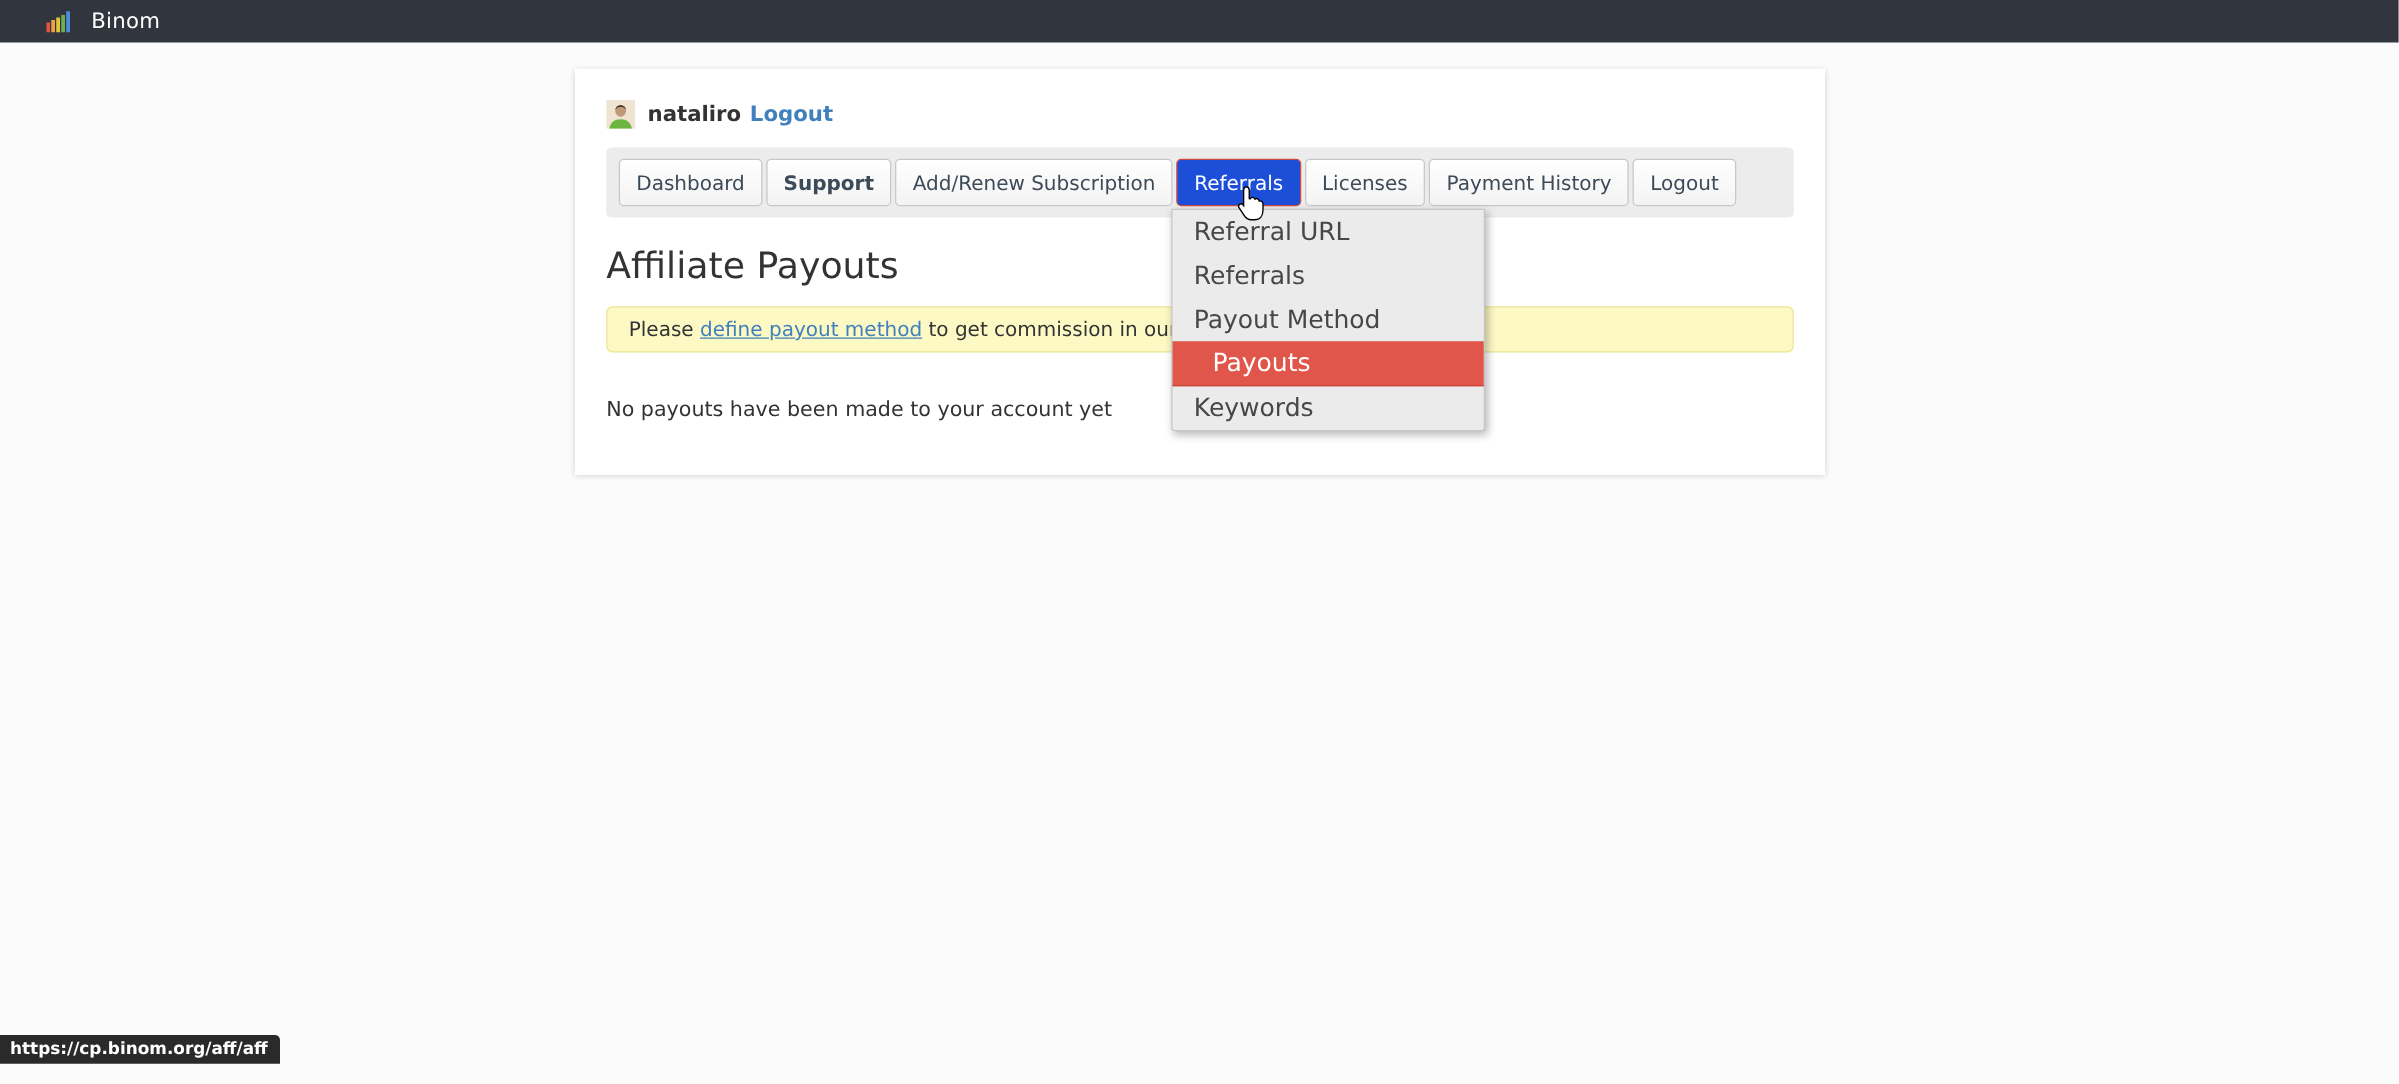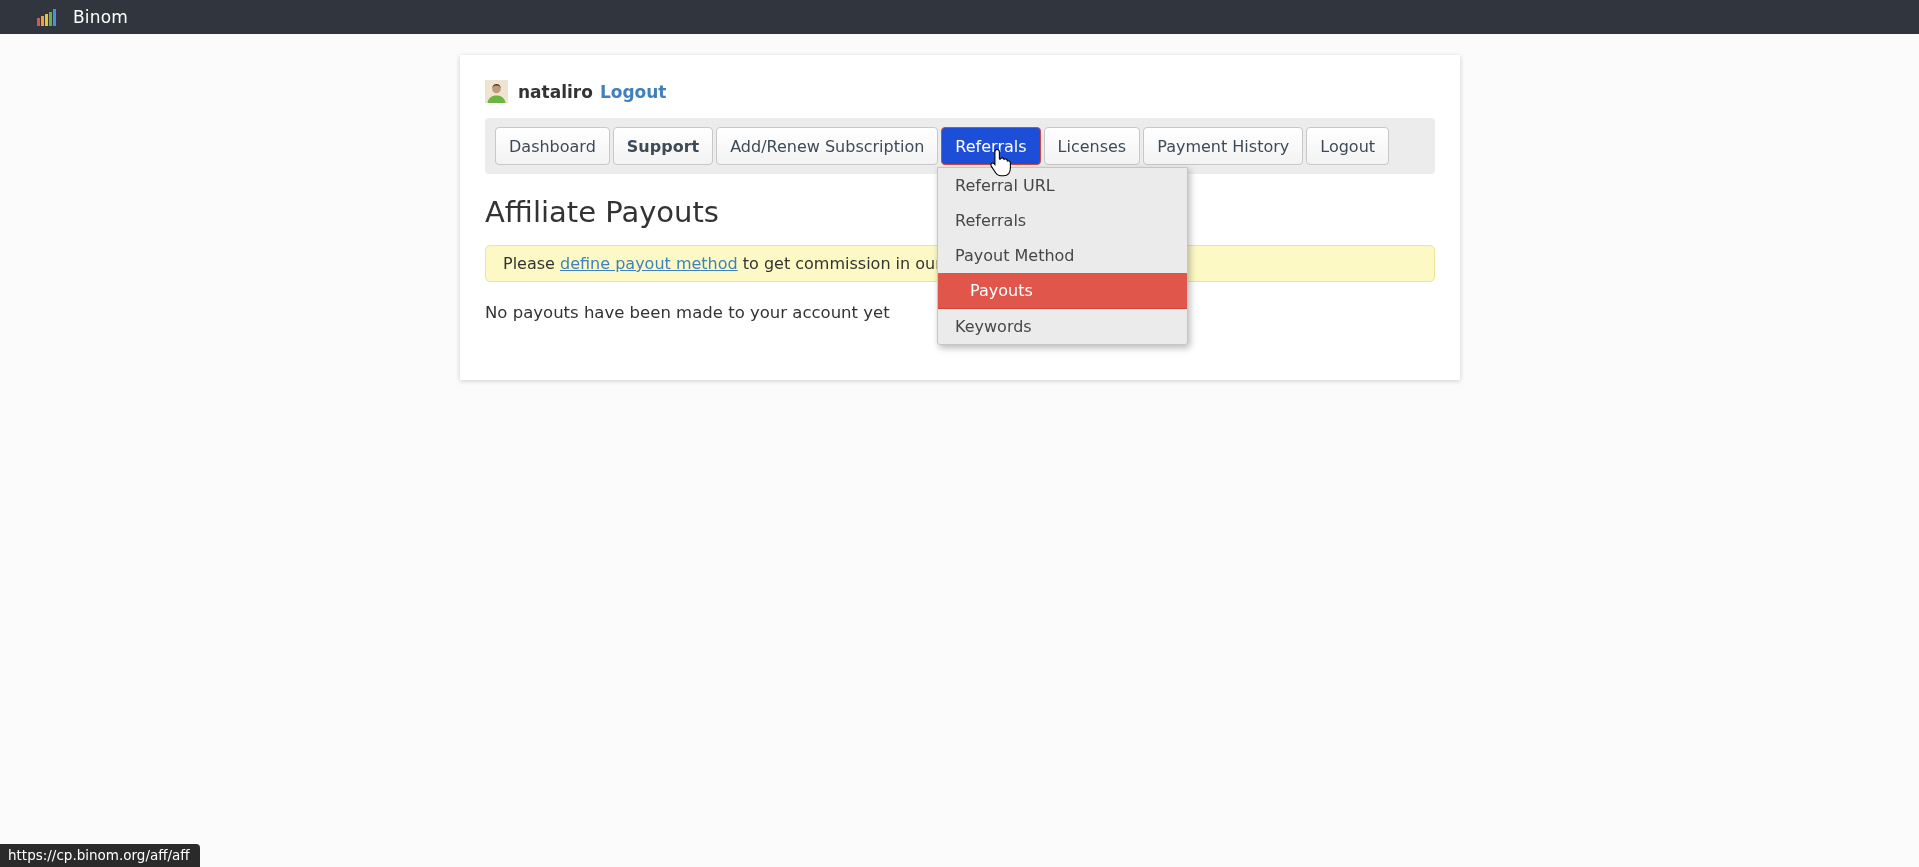--- a/index.html
+++ b/index.html
@@ -48,47 +48,48 @@
     margin:21px 0 0 0; font-size:29px; font-weight:normal; color:#333;
   }
 
   .notice {
     margin-top:16px; background:#fcf9c5; border:1px solid #ece593;
     border-radius:5px; padding:8px 17px; font-size:16px; color:#333;
     line-height:19px;
   }
   .notice a { color:#3f80bd; text-decoration:underline; cursor:pointer; }
 
-  .empty-message { margin-top:21px; font-size:16.5px; color:#333; }
+  .empty-message { margin-top:36px; font-size:16.5px; color:#333; }
 
   
   .dropdown {
     position:absolute; left:937px; top:167px; width:251px;
     background:#ebebeb; border:1px solid #c6c6c6;
     border-radius:0 0 3px 3px;
     box-shadow:2px 3px 7px rgba(0,0,0,.28);
     z-index:50;
   }
   .dd-item {
-    padding:8px 17px; font-size:16px; color:#474747; line-height:19px;
+    padding:8px 17px; font-size:20px; color:#474747; line-height:19px;
     cursor:pointer;
   }
   .dd-item.active {
     background:#e0564a; color:#ffffff; border-bottom:1px solid #cb4639;padding-left:32px;
   }
 
   
   .cursor { position:absolute; left:988px; top:148px; z-index:100; pointer-events:none; }
 
   
   .statusbar {
-    position:absolute; left:0; bottom:0; z-index:60;
+    position:absolute; left:0; bottom:16px; z-index:60;
     background:#2b2a2a; color:#ffffff; font-size:13.5px;
     padding:3px 10px 4px 8px; border-top-right-radius:4px;
     font-family:"DejaVu Sans","Liberation Sans",sans-serif;
+    font-weight:bold;
   }
 </style>
 </head>
 <body>
 
 <div class="topbar">
   <span class="logo-icon">
     <svg width="23" height="18" viewBox="0 0 23 18">
       <rect x="0" y="10" width="3" height="8" fill="#e05548"></rect>
       <rect x="4" y="8" width="3" height="10" fill="#f0a13c"></rect>

